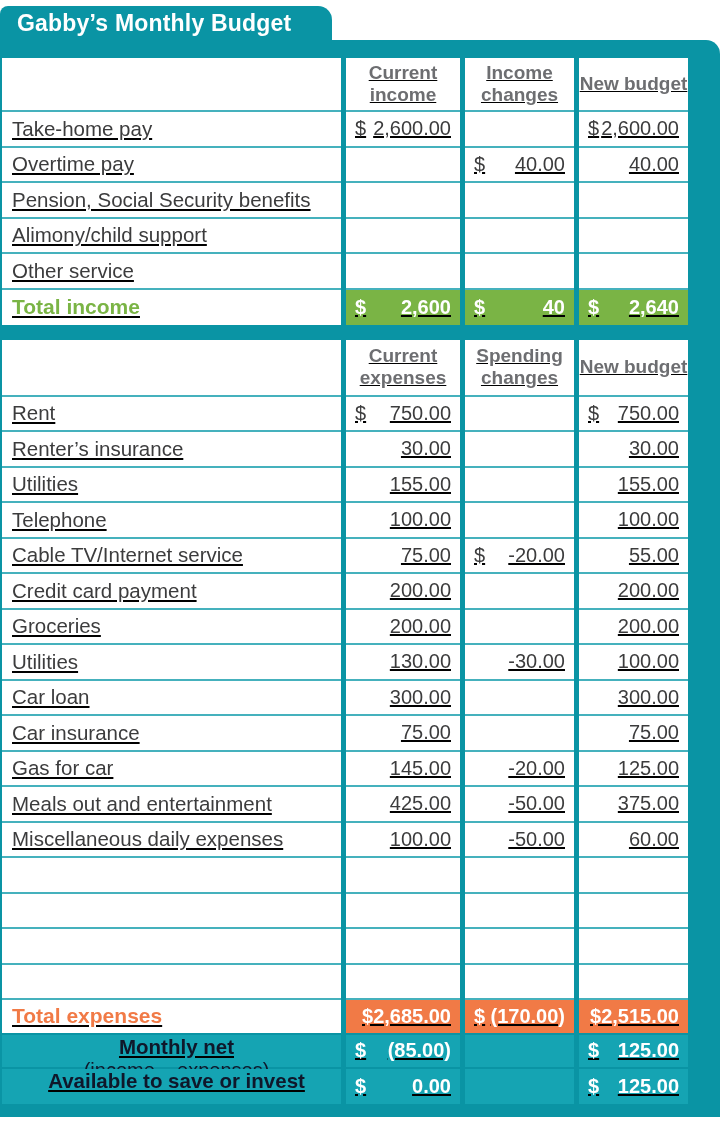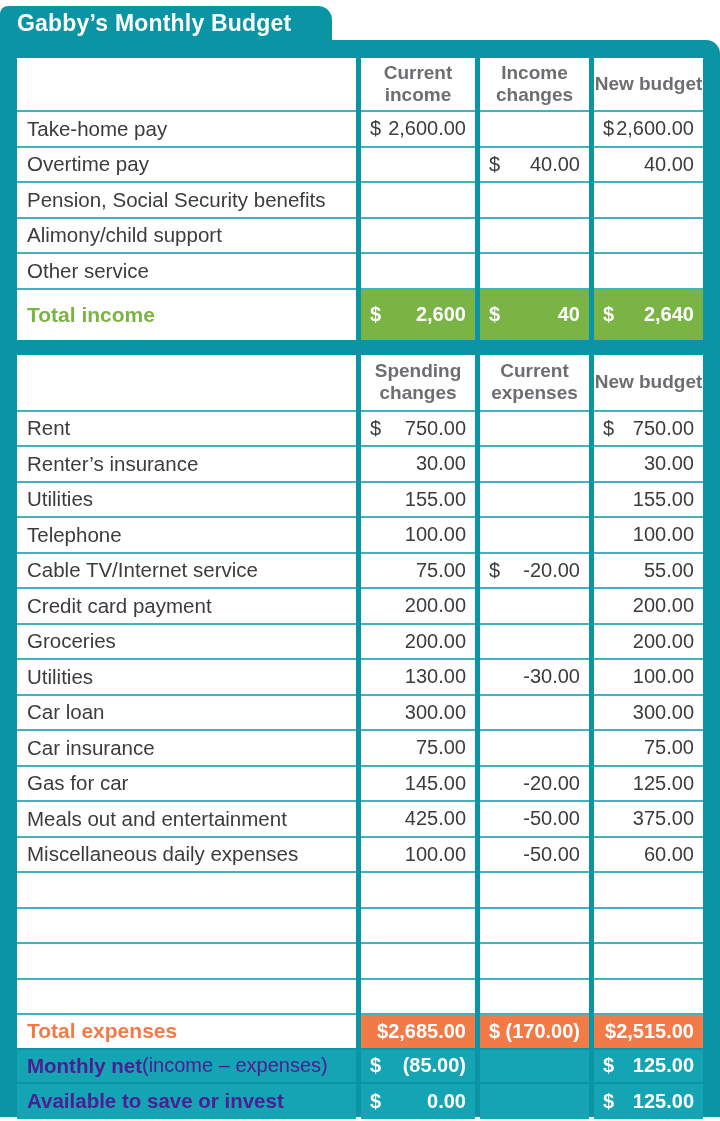--- a/index.html
+++ b/index.html
@@ -26,38 +26,39 @@
     display:flex;align-items:center;
     padding-left:17px;
   }
   .tab span{
     color:#ffffff;font-weight:bold;font-size:23px;letter-spacing:.2px;text-align:right;
   }
   .panel{
     width:720px;height:1077px;
     background:var(--teal);
     border-radius:0 14px 0 0;
-    padding:18px 17px 0 17px;
+    padding:18px 17px 0 2px;
+    text-decoration:underline;
   }
   .tbl{
     display:grid;
     grid-template-columns:339px 114px 109px 109px;
     column-gap:5px;
   }
   .tbl.income{margin-bottom:15px;}
   .cell{
     background:#fff;
     display:flex;align-items:center;
     border-bottom:2px solid var(--sep);
     min-width:0;
   }
   .h1{height:54px;}
   .h2{height:57px;}
   .row{height:35.5px;}
-  .ti{height:50px;}
+  .ti{height:35px;}
   .sum{height:34.5px;}
   .nb{border-bottom:none;}
   .darkb{border-bottom-color:var(--teal);}
   .head{
     justify-content:center;text-align:center;
     font-weight:bold;font-size:19px;line-height:1.18;
     color:var(--head-txt);
   }
   .lbl{
     padding-left:10px;
@@ -67,21 +68,21 @@
   .val{
     justify-content:space-between;
     padding:0 9px;
     font-size:20px;color:var(--body-txt);
     white-space:nowrap;
   }
   .green-lbl{color:var(--green);font-weight:bold;font-size:21px;}
   .green-bg{background:var(--green);color:#fff;font-weight:bold;}
   .orange-lbl{color:var(--orange);font-weight:bold;font-size:21px;}
   .orange-bg{background:var(--orange);color:#fff;font-weight:bold;text-align:right;}
-  .teal-lbl{background:var(--teal-light);color:#4c1d95;font-weight:bold;font-size:20.5px;}
+  .teal-lbl{background:var(--teal-light);color:#0f172a;font-weight:bold;font-size:20.5px;flex-direction:column;}
   .teal-bg{background:var(--teal-light);color:#fff;font-weight:bold;}
   .suffix{font-weight:normal;font-size:20px;}
 </style>
 </head>
 <body>
 
 <div class="tab">
   <span>Gabby’s Monthly Budget</span>
 </div>
 
@@ -184,24 +185,24 @@
         <span class="amt">40</span>
       </div>
       <div class="cell val green-bg ti nb">
         <span class="cur">$</span>
         <span class="amt">2,640</span>
       </div>
     </div>
   <div class="tbl expenses" id="expense-table">
       <div class="cell h2"></div>
       <div class="cell head h2">
+        <span>Current expenses</span>
+      </div>
+      <div class="cell head h2">
         <span>Spending changes</span>
-      </div>
-      <div class="cell head h2">
-        <span>Current expenses</span>
       </div>
       <div class="cell head h2">
         <span>New budget</span>
       </div>
       <div class="cell lbl row">
         <span>Rent</span>
       </div>
       <div class="cell val row">
         <span class="cur">$</span>
         <span class="amt">750.00</span>

